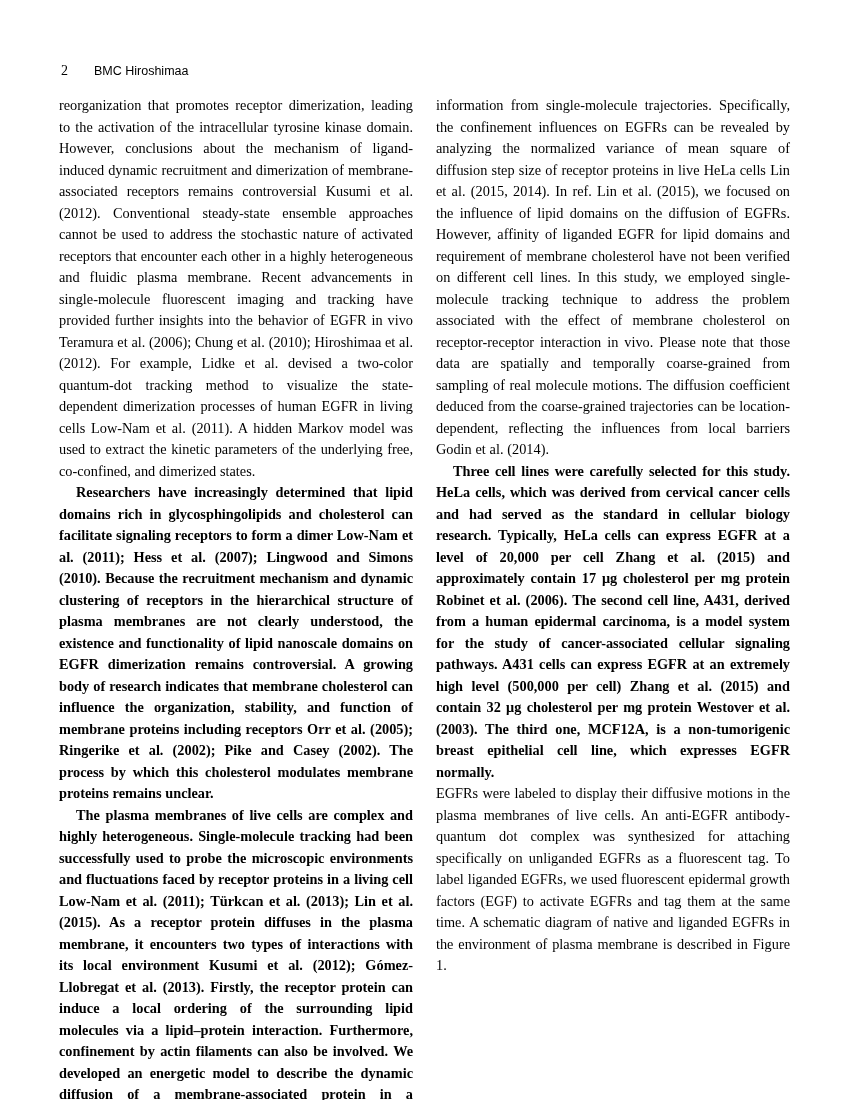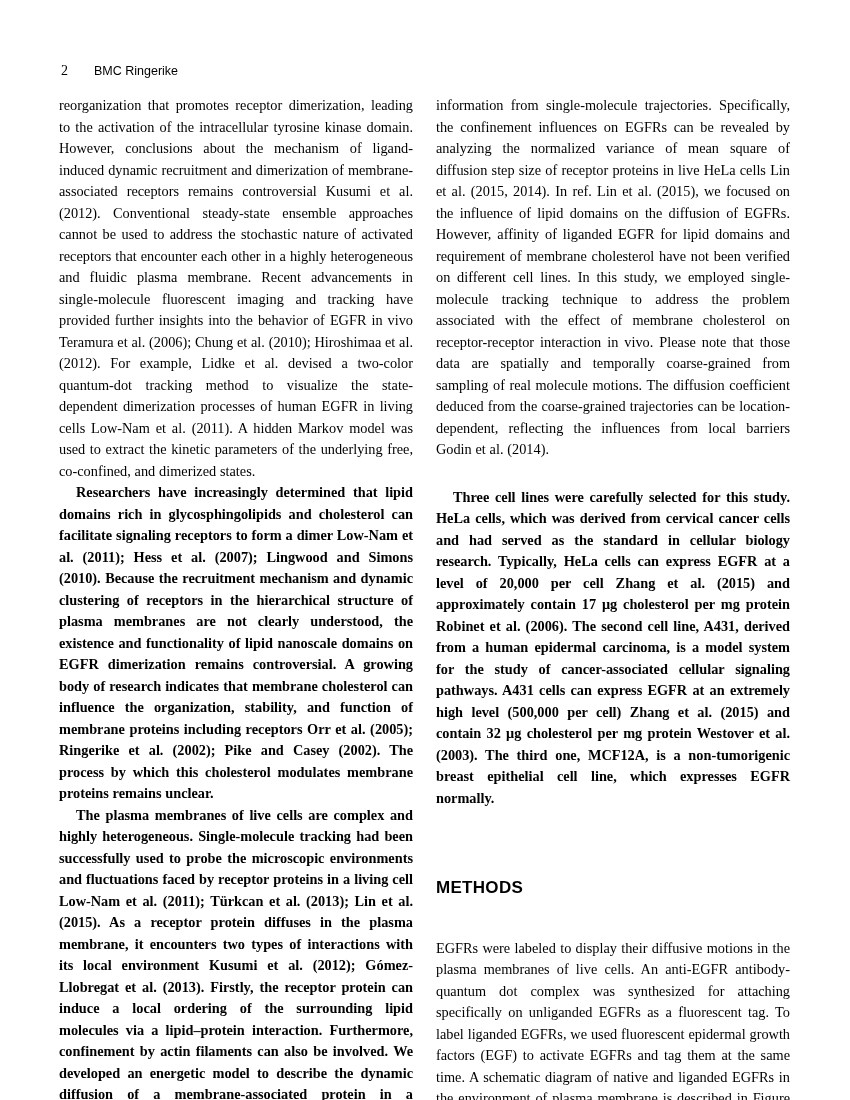--- a/index.html
+++ b/index.html
@@ -41,46 +41,45 @@
     font-size: 14.3px;
     line-height: 21.5px;
     hyphens: auto;
     -webkit-hyphens: auto;
     word-spacing: 0.2px;
   }
   .col-left  { left: 59px;  }
   .col-right { left: 436px; }
   .col p { margin: 0; }
   .col p.indent { text-indent: 17px; font-weight: bold; }
-  .col p.para-gap { margin-top: 26px; }
+  .col p.para-gap { }
   .section-heading {
     font-family: "Liberation Sans", sans-serif;
     font-weight: bold;
     font-size: 17px;
     letter-spacing: 0.3px;
     text-align: left;
     margin: 68px 0 39px 0;
   }
 </style>
 </head>
 <body>
 
 <div class="page">
 
   <div class="running-header">
     <span class="page-number">2</span>
-    <span class="journal-name">BMC Ringerike</span>
+    <span class="journal-name">BMC Hiroshimaa</span>
   </div>
 
   <div class="col col-left">
     <p>reorganization that promotes receptor dimerization, leading to the activation of the intracellular tyrosine kinase domain. However, conclusions about the mechanism of ligand-induced dynamic recruitment and dimerization of membrane-associated receptors remains controversial Kusumi et al. (2012). Conventional steady-state ensemble approaches cannot be used to address the stochastic nature of activated receptors that encounter each other in a highly heterogeneous and fluidic plasma membrane. Recent advancements in single-molecule fluorescent imaging and tracking have provided further insights into the behavior of EGFR in vivo Teramura et al. (2006); Chung et al. (2010); Hiroshimaa et al. (2012). For example, Lidke et al. devised a two-color quantum-dot tracking method to visualize the state-dependent dimerization processes of human EGFR in living cells Low-Nam et al. (2011). A hidden Markov model was used to extract the kinetic parameters of the underlying free, co-confined, and dimerized states.</p>
     <p class="indent">Researchers have increasingly determined that lipid domains rich in glycosphingolipids and cholesterol can facilitate signaling receptors to form a dimer Low-Nam et al. (2011); Hess et al. (2007); Lingwood and Simons (2010). Because the recruitment mechanism and dynamic clustering of receptors in the hierarchical structure of plasma membranes are not clearly understood, the existence and functionality of lipid nanoscale domains on EGFR dimerization remains controversial. A growing body of research indicates that membrane cholesterol can influence the organization, stability, and function of membrane proteins including receptors Orr et al. (2005); Ringerike et al. (2002); Pike and Casey (2002). The process by which this cholesterol modulates membrane proteins remains unclear.</p>
     <p class="indent">The plasma membranes of live cells are complex and highly heterogeneous. Single-molecule tracking had been successfully used to probe the microscopic environments and fluctuations faced by receptor proteins in a living cell Low-Nam et al. (2011); Türkcan et al. (2013); Lin et al. (2015). As a receptor protein diffuses in the plasma membrane, it encounters two types of interactions with its local environment Kusumi et al. (2012); Gómez-Llobregat et al. (2013). Firstly, the receptor protein can induce a local ordering of the surrounding lipid molecules via a lipid–protein interaction. Furthermore, confinement by actin filaments can also be involved. We developed an energetic model to describe the dynamic diffusion of a membrane-associated protein in a hierarchical structure of actin corrals and lipid domains Lin et al. (2014). This model enables us to identify critical</p>
   </div>
 
   <div class="col col-right">
     <p>information from single-molecule trajectories. Specifically, the confinement influences on EGFRs can be revealed by analyzing the normalized variance of mean square of diffusion step size of receptor proteins in live HeLa cells Lin et al. (2015, 2014). In ref. Lin et al. (2015), we focused on the influence of lipid domains on the diffusion of EGFRs. However, affinity of liganded EGFR for lipid domains and requirement of membrane cholesterol have not been verified on different cell lines. In this study, we employed single-molecule tracking technique to address the problem associated with the effect of membrane cholesterol on receptor-receptor interaction in vivo. Please note that those data are spatially and temporally coarse-grained from sampling of real molecule motions. The diffusion coefficient deduced from the coarse-grained trajectories can be location-dependent, reflecting the influences from local barriers Godin et al. (2014).</p>
     <p class="indent para-gap">Three cell lines were carefully selected for this study. HeLa cells, which was derived from cervical cancer cells and had served as the standard in cellular biology research. Typically, HeLa cells can express EGFR at a level of 20,000 per cell Zhang et al. (2015) and approximately contain 17 μg cholesterol per mg protein Robinet et al. (2006). The second cell line, A431, derived from a human epidermal carcinoma, is a model system for the study of cancer-associated cellular signaling pathways. A431 cells can express EGFR at an extremely high level (500,000 per cell) Zhang et al. (2015) and contain 32 μg cholesterol per mg protein Westover et al. (2003). The third one, MCF12A, is a non-tumorigenic breast epithelial cell line, which expresses EGFR normally.</p>
-    <h2 class="section-heading">METHODS</h2>
     <p>EGFRs were labeled to display their diffusive motions in the plasma membranes of live cells. An anti-EGFR antibody-quantum dot complex was synthesized for attaching specifically on unliganded EGFRs as a fluorescent tag. To label liganded EGFRs, we used fluorescent epidermal growth factors (EGF) to activate EGFRs and tag them at the same time. A schematic diagram of native and liganded EGFRs in the environment of plasma membrane is described in Figure 1.</p>
   </div>
 
 </div>
 
 </body></html>

